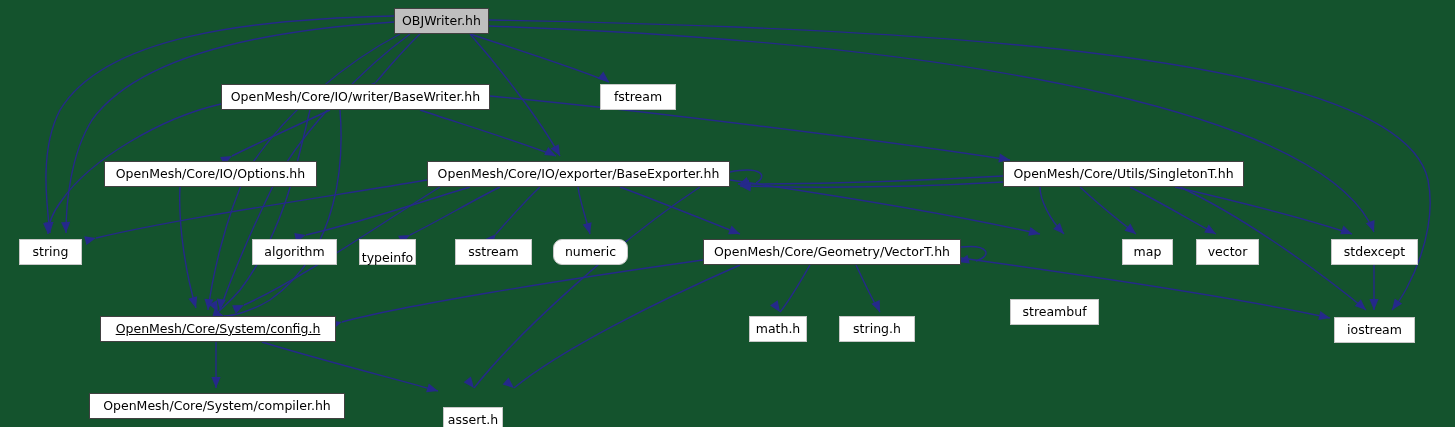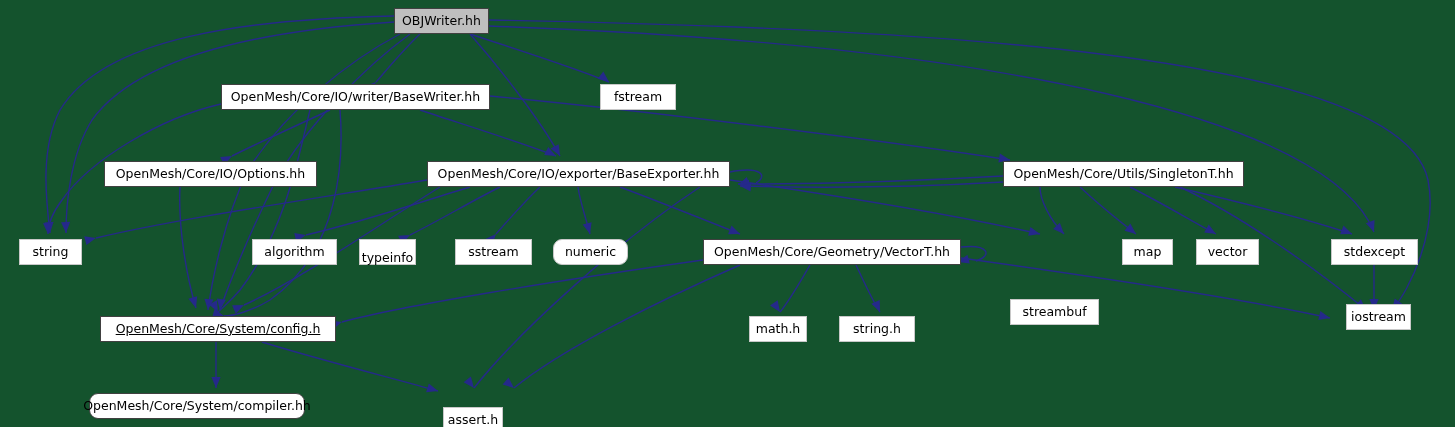--- a/index.html
+++ b/index.html
@@ -171,23 +171,23 @@
       </div>
       <div class="node kind-local" style="left: 100px; top: 316px; width: 236px; height: 26px; border-color: rgb(64, 64, 64); text-decoration: underline;">
         <span class="node-label">OpenMesh/Core/System/config.h</span>
       </div>
       <div class="node kind-std" style="left: 749px; top: 316px; width: 58px; height: 26px; border-color: rgb(200, 200, 200);">
         <span class="node-label">math.h</span>
       </div>
       <div class="node kind-std" style="left: 839px; top: 316px; width: 76px; height: 26px; border-color: rgb(200, 200, 200);">
         <span class="node-label">string.h</span>
       </div>
-      <div class="node kind-std" style="left: 1334px; top: 304px; width: 65px; height: 26px; border-color: rgb(200, 200, 200); margin-left: 12px;">
+      <div class="node kind-std" style="left: 1334px; top: 317px; width: 81px; height: 26px; border-color: rgb(200, 200, 200);">
         <span class="node-label">iostream</span>
       </div>
-      <div class="node kind-local" style="left: 89px; top: 393px; width: 216px; height: 26px; border-color: rgb(64, 64, 64); border-radius: 9px;">
+      <div class="node kind-local" style="left: 89px; top: 393px; width: 256px; height: 26px; border-color: rgb(64, 64, 64);">
         <span class="node-label">OpenMesh/Core/System/compiler.hh</span>
       </div>
       <div class="node kind-std" style="left: 443px; top: 407px; width: 60px; height: 26px; border-color: rgb(200, 200, 200);">
         <span class="node-label">assert.h</span>
       </div>
     </div>
 </div>
 
 </body></html>

